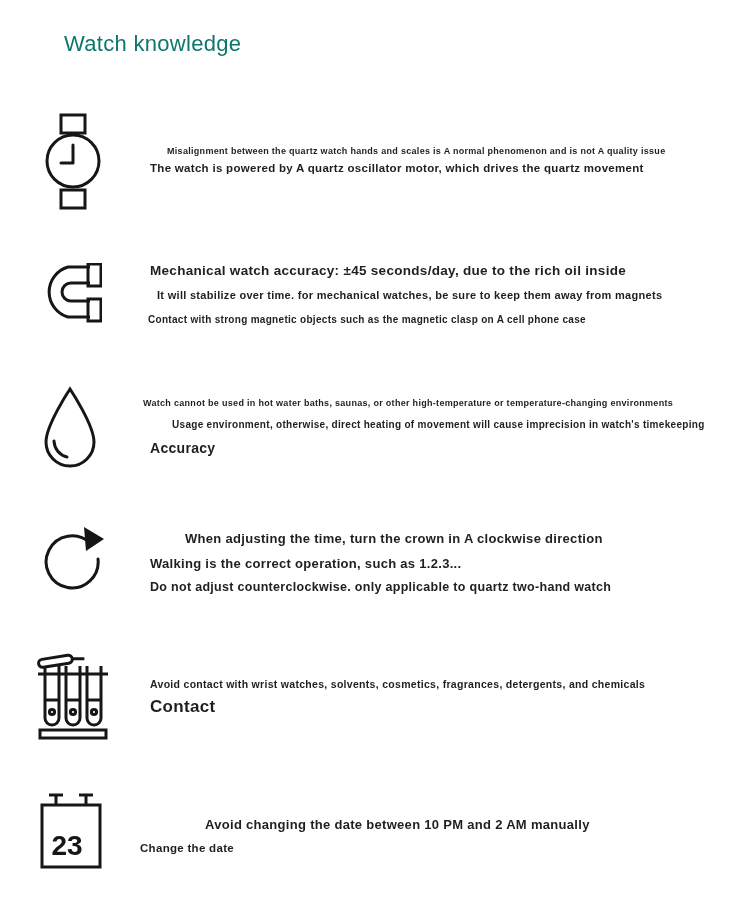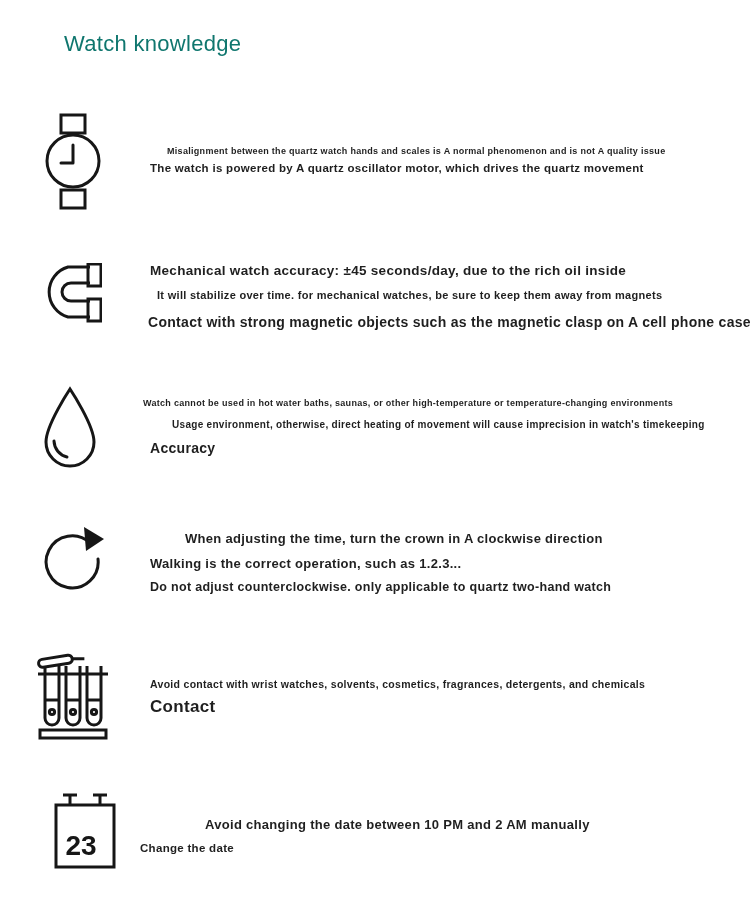--- a/index.html
+++ b/index.html
@@ -26,37 +26,37 @@
     letter-spacing:0.3px; color:#1f1f1f;
   }
   
   .icon-1 { left:44px; top:112px; }
   .l-1-1 { left:167px; top:146px; font-size:9px; }
   .l-1-2 { left:150px; top:162px; font-size:11.5px; }
   
   .icon-2 { left:44px; top:263px; }
   .l-2-1 { left:150px; top:263px; font-size:13.5px; }
   .l-2-2 { left:157px; top:289px; font-size:11px; }
-  .l-2-3 { left:148px; top:314px; font-size:14px; }
+  .l-2-3 { left:148px; top:314px; font-size:10px; }
   
   .icon-3 { left:40px; top:385px; }
   .l-3-1 { left:143px; top:398px; font-size:9px; }
   .l-3-2 { left:150px; top:419px; font-size:10px;padding-left:22px; }
   .l-3-3 { left:150px; top:440px; font-size:14px; }
   
   .icon-4 { left:42px; top:521px; }
   .l-4-1 { left:185px; top:531px; font-size:13px; }
   .l-4-2 { left:150px; top:556px; font-size:13px; }
   .l-4-3 { left:150px; top:580px; font-size:12.5px; }
   
   .icon-5 { left:36px; top:644px; }
   .l-5-1 { left:150px; top:678px; font-size:10.5px; }
   .l-5-2 { left:150px; top:697px; font-size:17px; }
   
-  .icon-6 { left:52px; top:791px;text-decoration:underline; }
+  .icon-6 { left:38px; top:791px;text-decoration:underline; }
   .l-6-1 { left:205px; top:817px; font-size:13px; }
   .l-6-2 { left:140px; top:842px; font-size:11.5px;text-align:right; }
 
   .stroke { fill:none; stroke:#161616; stroke-width:3; }
 </style>
 </head>
 <body>
 
 <div class="page">
 

